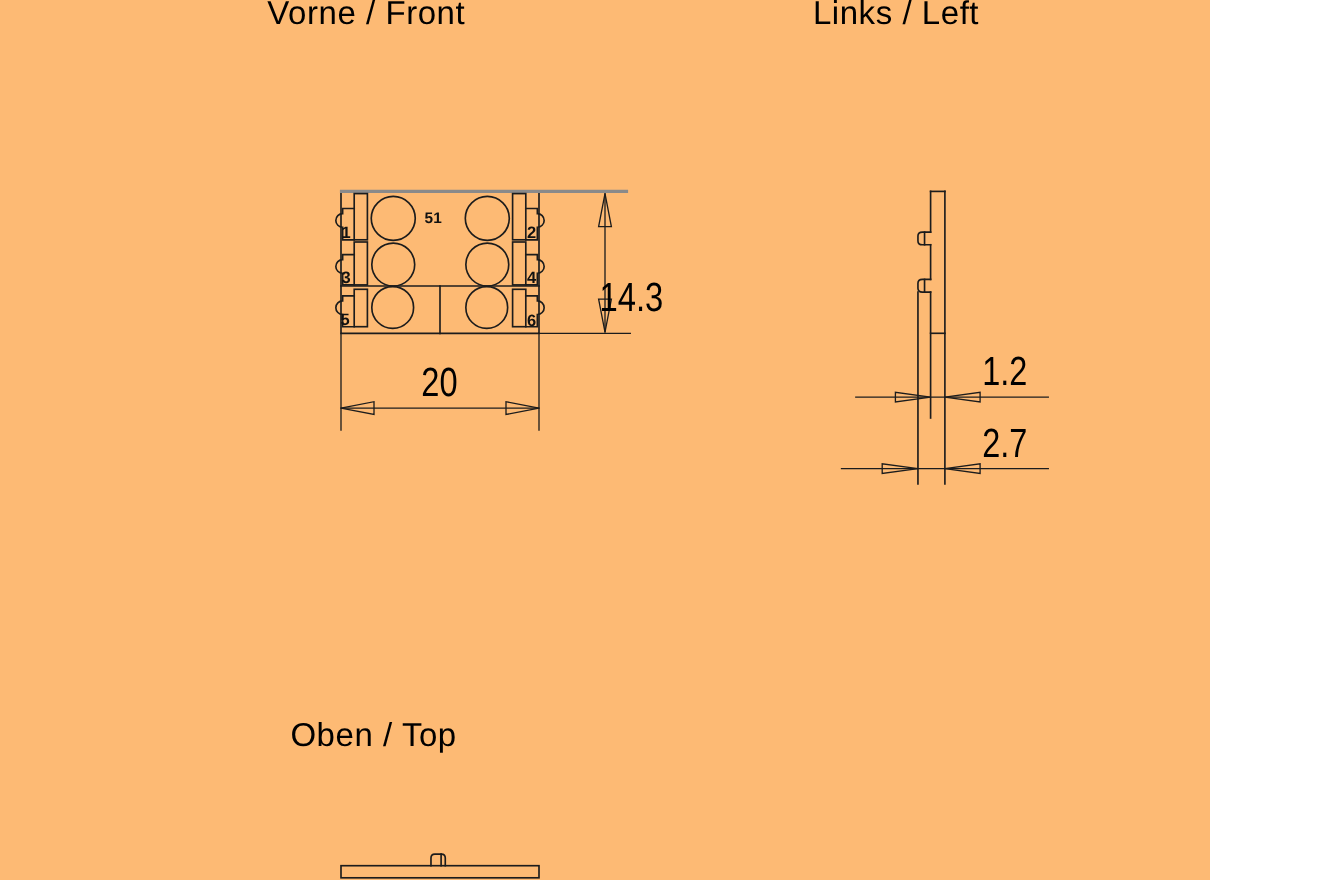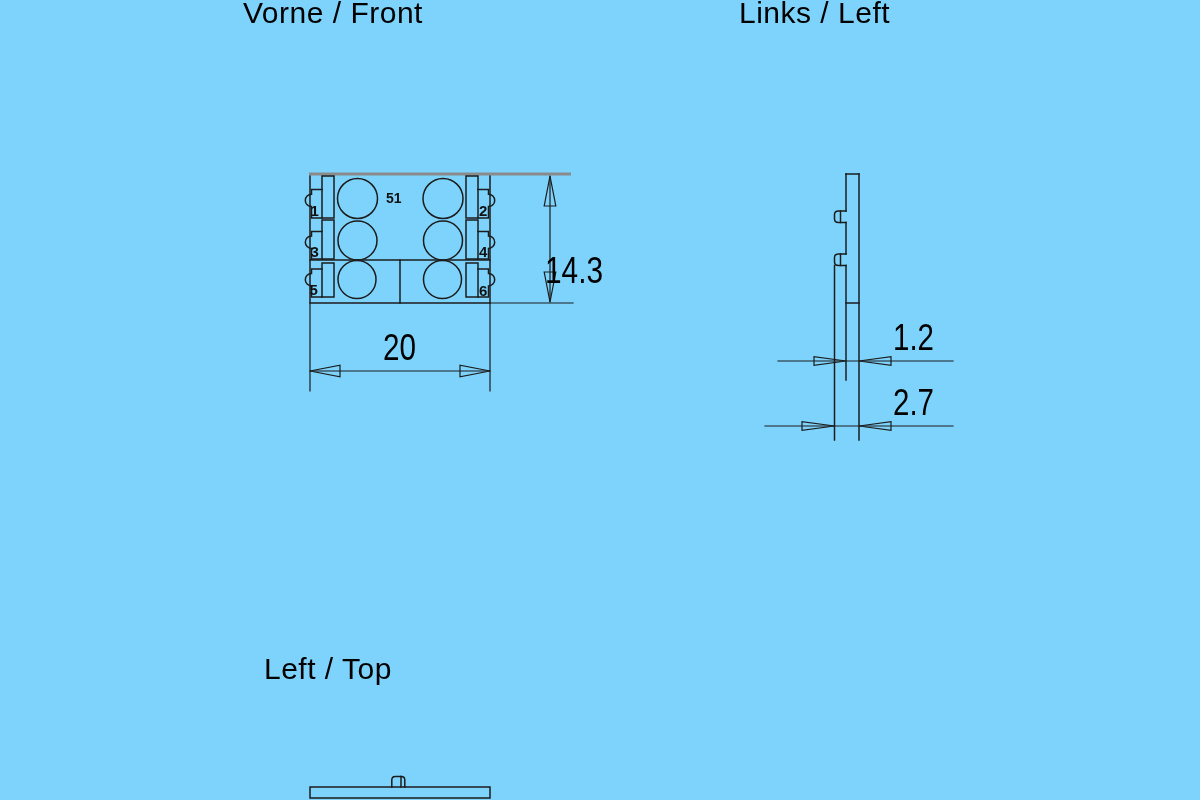--- a/index.html
+++ b/index.html
@@ -1,17 +1,17 @@
 <!DOCTYPE html>
 <html><head>
 <meta charset="utf-8">
 <style>
   html,body{margin:0;padding:0;background:#ffffff;}
   .canvas{
-    position:relative;width:1200px;height:800px;background:#7dd3fc;
+    position:relative;width:1100px;height:800px;background:#fdba74;
     overflow:hidden;font-family:"Liberation Sans",sans-serif;
   }
   .view-title{
     position:absolute;font-size:30px;line-height:1.1;color:#000;
     white-space:nowrap;letter-spacing:0.5px;
   }
   svg{position:absolute;left:0;top:0;}
   .ln{stroke:#1c1c1c;stroke-width:1.5;fill:none;stroke-linecap:square;}
   .dimln{stroke:#1c1c1c;stroke-width:1.2;fill:none;stroke-linecap:square;}
   .grayln{stroke:#8a8a8a;stroke-width:3;fill:none;}
@@ -22,21 +22,21 @@
 </style>
 </head>
 <body>
 
 <div class="canvas">
 
   <div class="view-title" style="left:243px;top:-4px;">Vorne / Front</div>
 
   <div class="view-title" style="left:739px;top:-4px;">Links / Left</div>
 
-  <div class="view-title" style="left:264px;top:652px;">Left / Top</div>
+  <div class="view-title" style="left:264px;top:652px;">Oben / Top</div>
 
   <svg width="1200" height="800" viewBox="0 0 1200 800">
 
     <g>
 
       <path class="ln" d="M310,174 V303 H490 V174 Z"></path>
 
       <line class="grayln" x1="309" y1="174" x2="571" y2="174"></line>
 
       <line class="ln" x1="310" y1="260" x2="490" y2="260"></line>

